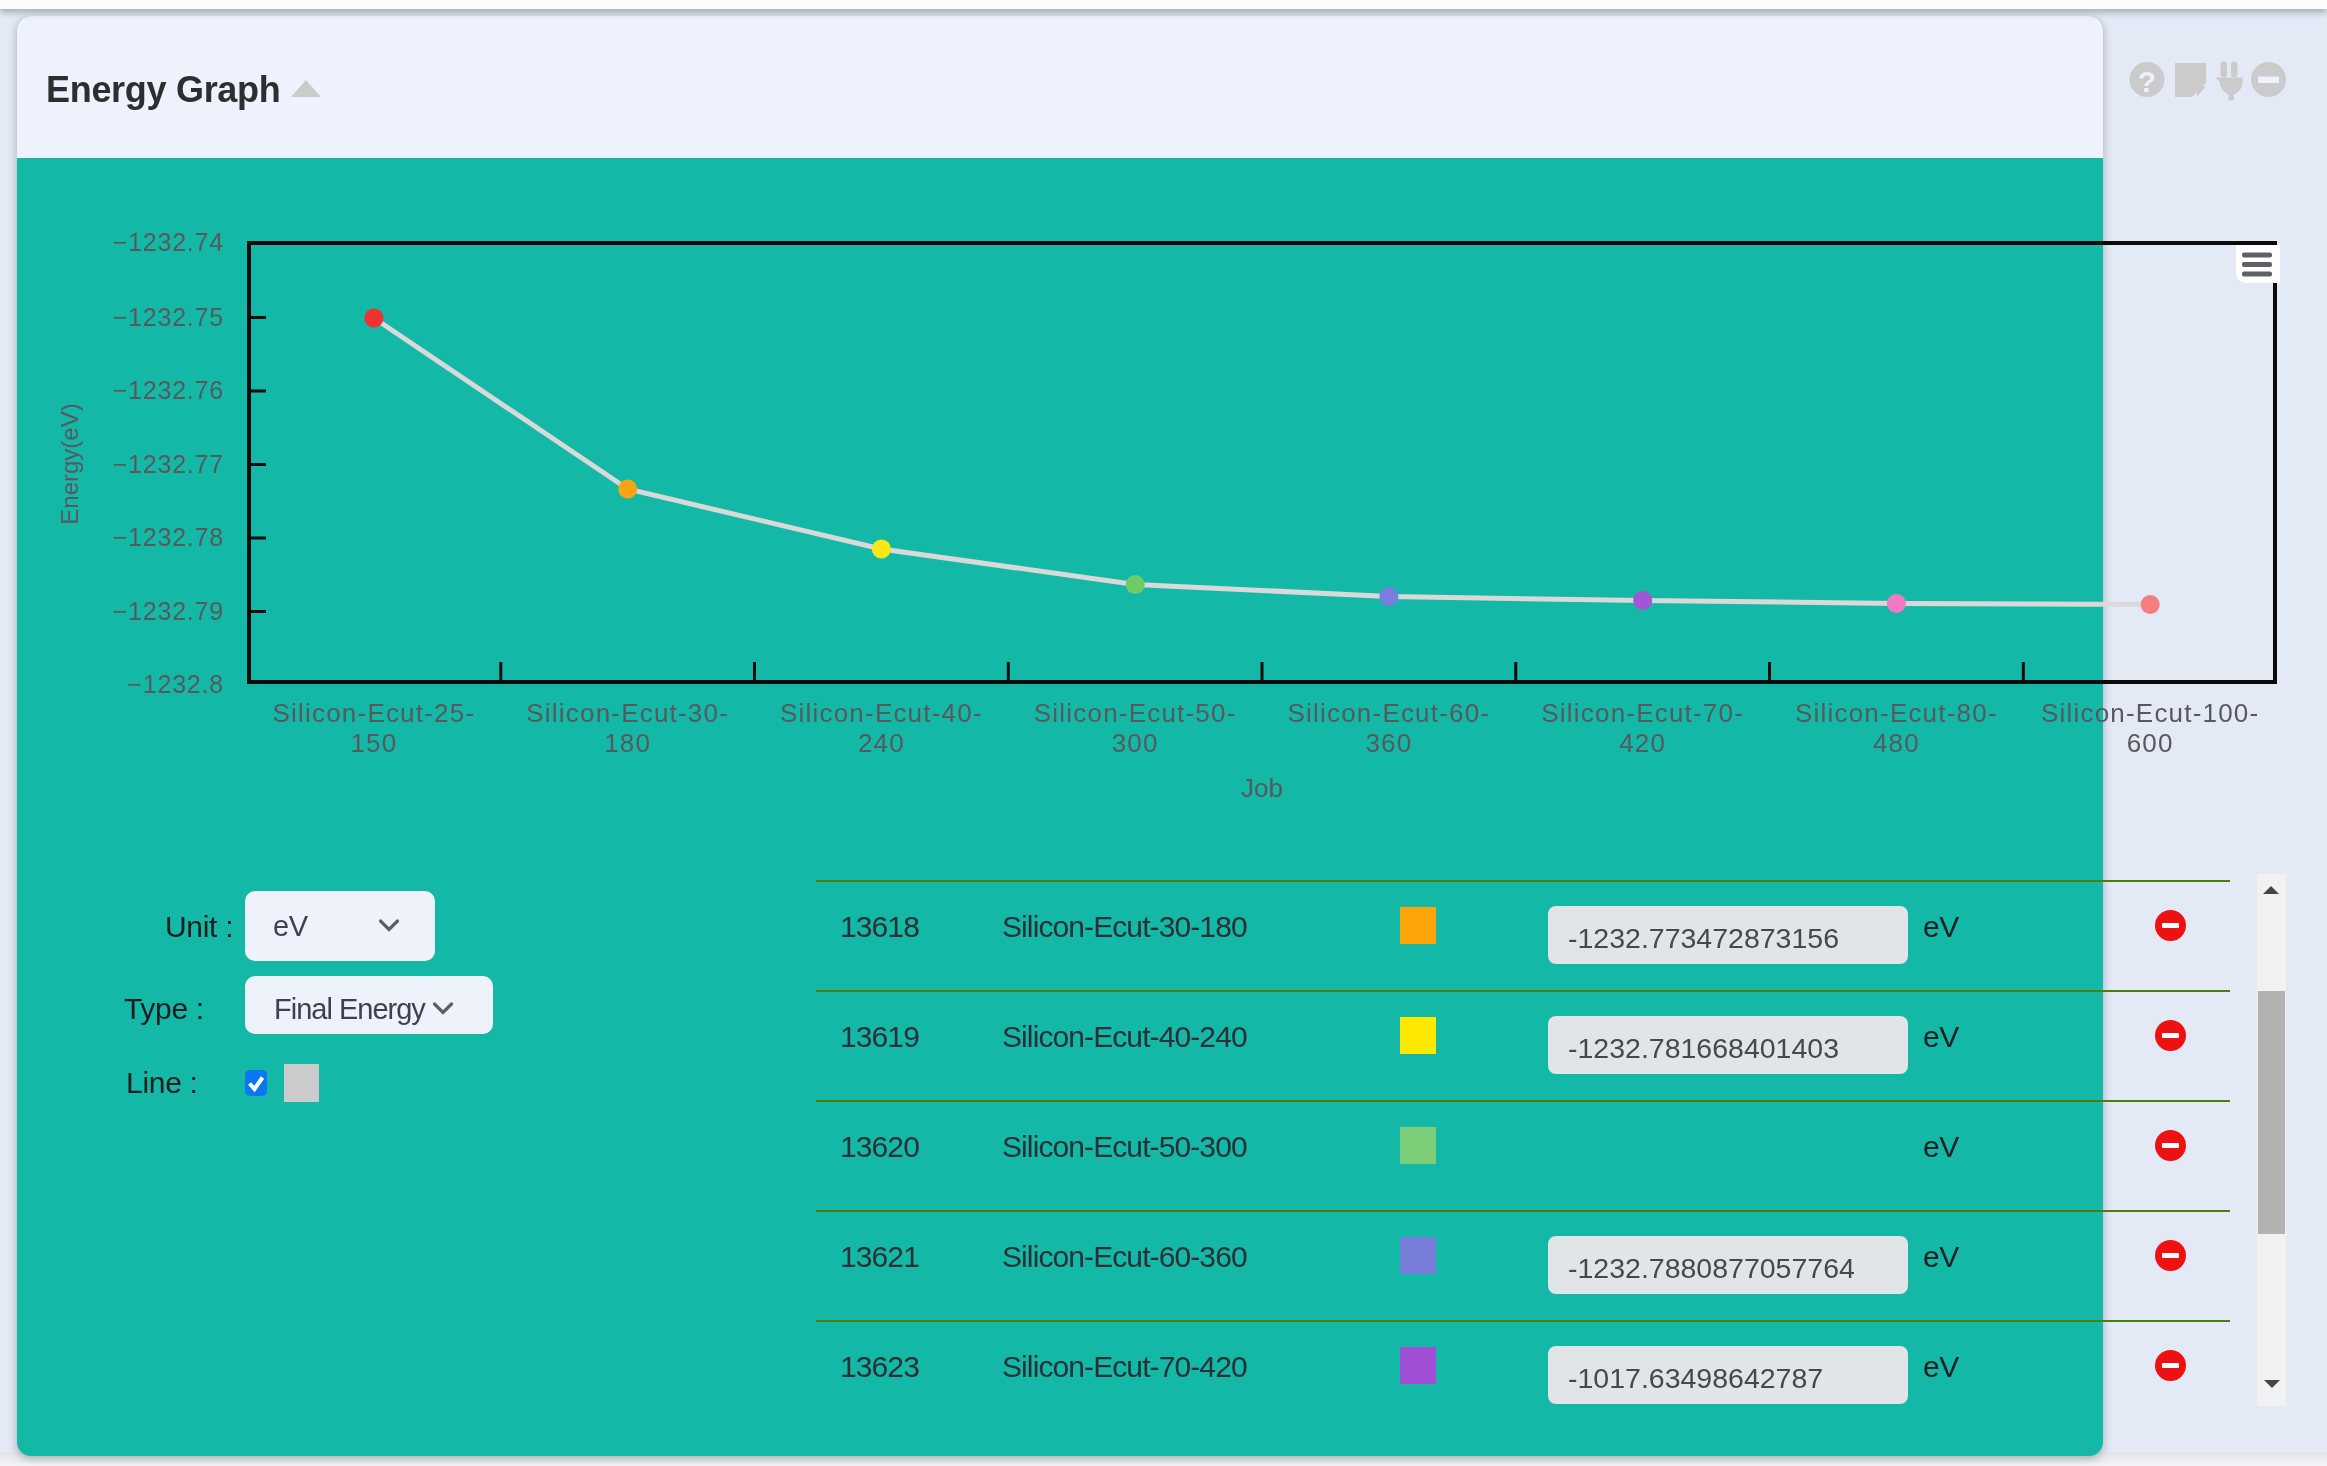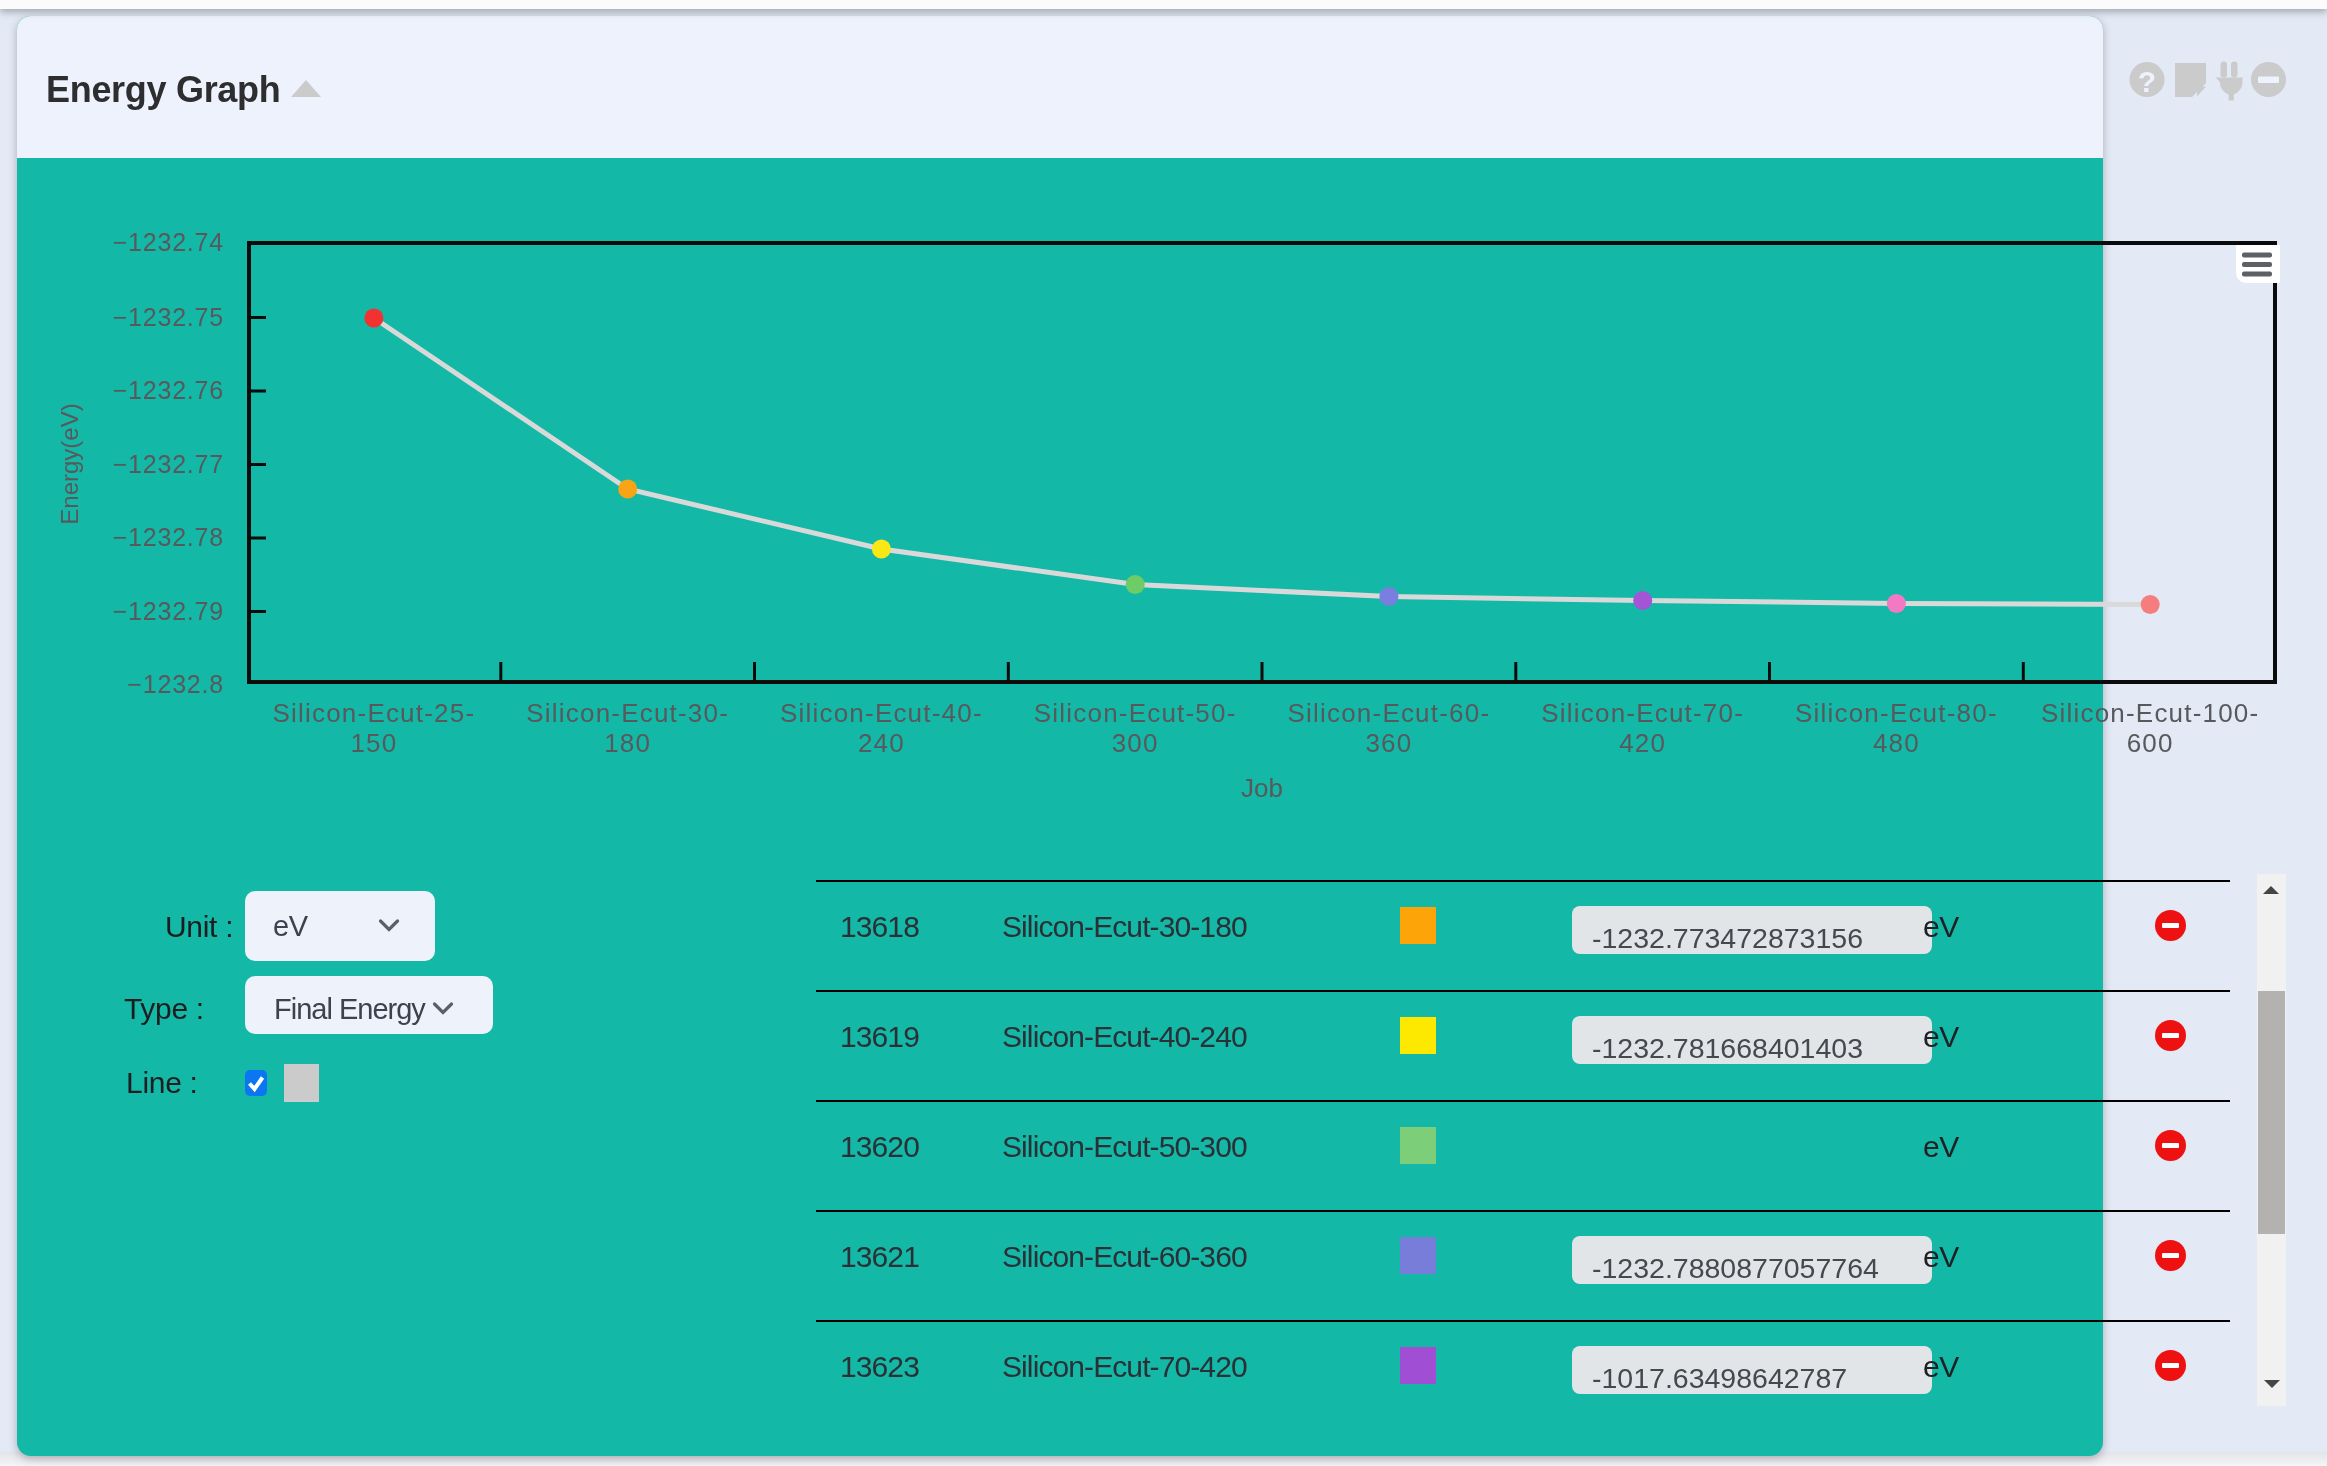--- a/index.html
+++ b/index.html
@@ -19,26 +19,26 @@
   
   .lbl{position:absolute;z-index:2;font-size:30px;color:#1c1d1f;letter-spacing:-.3px;}
   .sel{position:absolute;z-index:2;background:#edf2fb;border-radius:10px;font-size:29px;color:#3d434e;letter-spacing:-.3px;}
   .sel span{position:absolute;top:0;}
   .chev{position:absolute;}
   .cb{position:absolute;z-index:2;left:245px;top:1070px;width:22px;height:26px;border-radius:5px;background:#0b76f2;}
   .swatch{position:absolute;z-index:2;left:284px;top:1064px;width:35px;height:38px;background:#cbcbcb;}
 
   
   .tbl{position:absolute;left:816px;top:880px;width:1414px;z-index:2;}
-  .trow{position:relative;width:1414px;height:110px;border-top:2px solid #000000;box-sizing:border-box;}
+  .trow{position:relative;width:1414px;height:110px;border-top:2px solid #4d7c0f;box-sizing:border-box;}
   .rid{position:absolute;left:24px;top:28px;font-size:30px;color:#2b3036;letter-spacing:-.9px;}
   .rname{position:absolute;left:186px;top:28px;font-size:30px;color:#2b3036;letter-spacing:-.9px;}
   .rsq{position:absolute;left:584px;top:25px;width:36px;height:37px;}
-  .rinput{position:absolute;left:732px;top:24px;width:360px;height:48px;border-radius:8px;
-       background:#e2e5e8;font-size:28.5px;color:#45484d;line-height:64px;padding-left:20px;box-sizing:border-box;margin-left:24px;}
+  .rinput{position:absolute;left:732px;top:24px;width:360px;height:58px;border-radius:8px;
+       background:#e2e5e8;font-size:28.5px;color:#45484d;line-height:64px;padding-left:20px;box-sizing:border-box;}
   .rev{position:absolute;left:1107px;top:28px;font-size:30px;color:#202124;letter-spacing:-.5px;}
   .rbtn{position:absolute;left:1339px;top:28px;width:31px;height:31px;border-radius:50%;background:#ee1111;}
   .rbtn:after{content:"";position:absolute;left:7px;top:13px;width:17px;height:5px;background:#fff;border-radius:1px;}
 
   
   .sbtrack{position:absolute;left:2257px;top:874px;width:29px;height:532px;background:#f1f1f2;z-index:3;}
   .sbthumb{position:absolute;left:1px;top:117px;width:27px;height:243px;background:#b4b2b0;}
   .sbup{position:absolute;left:6px;top:12px;width:0;height:0;border-left:8px solid transparent;
        border-right:8px solid transparent;border-bottom:8px solid #454545;}
   .sbdn{position:absolute;left:7px;top:506px;width:0;height:0;border-left:8px solid transparent;

